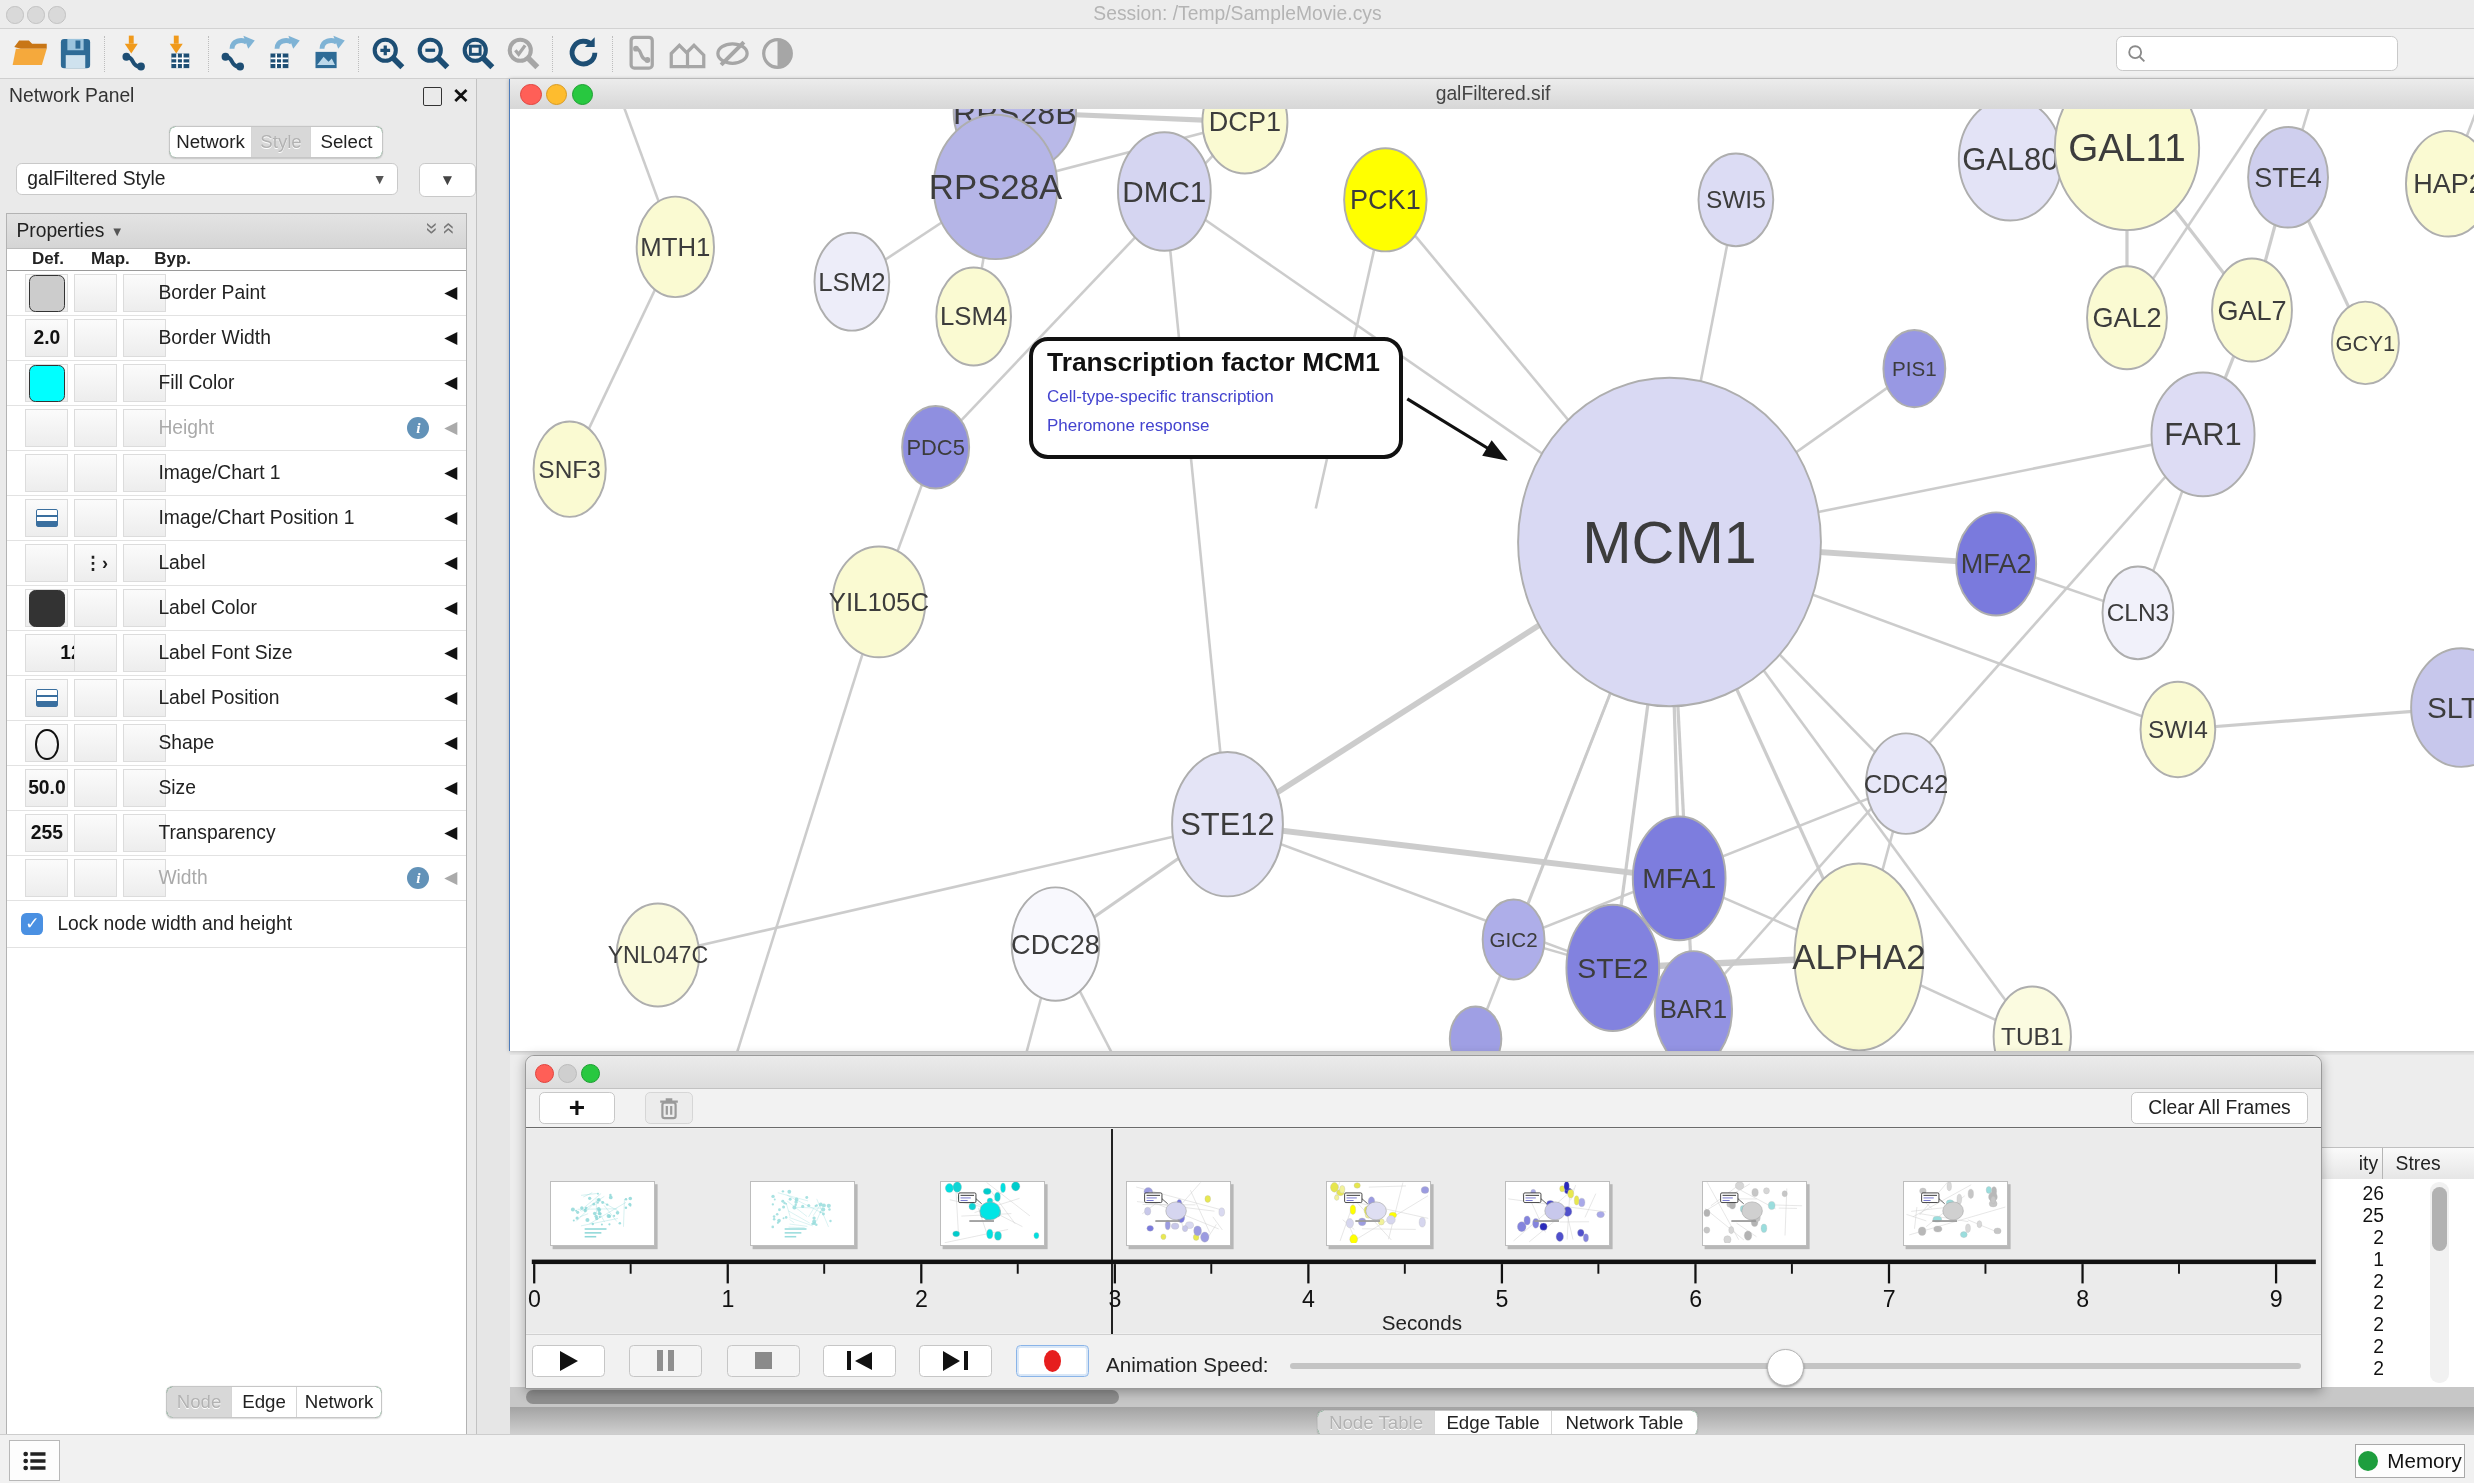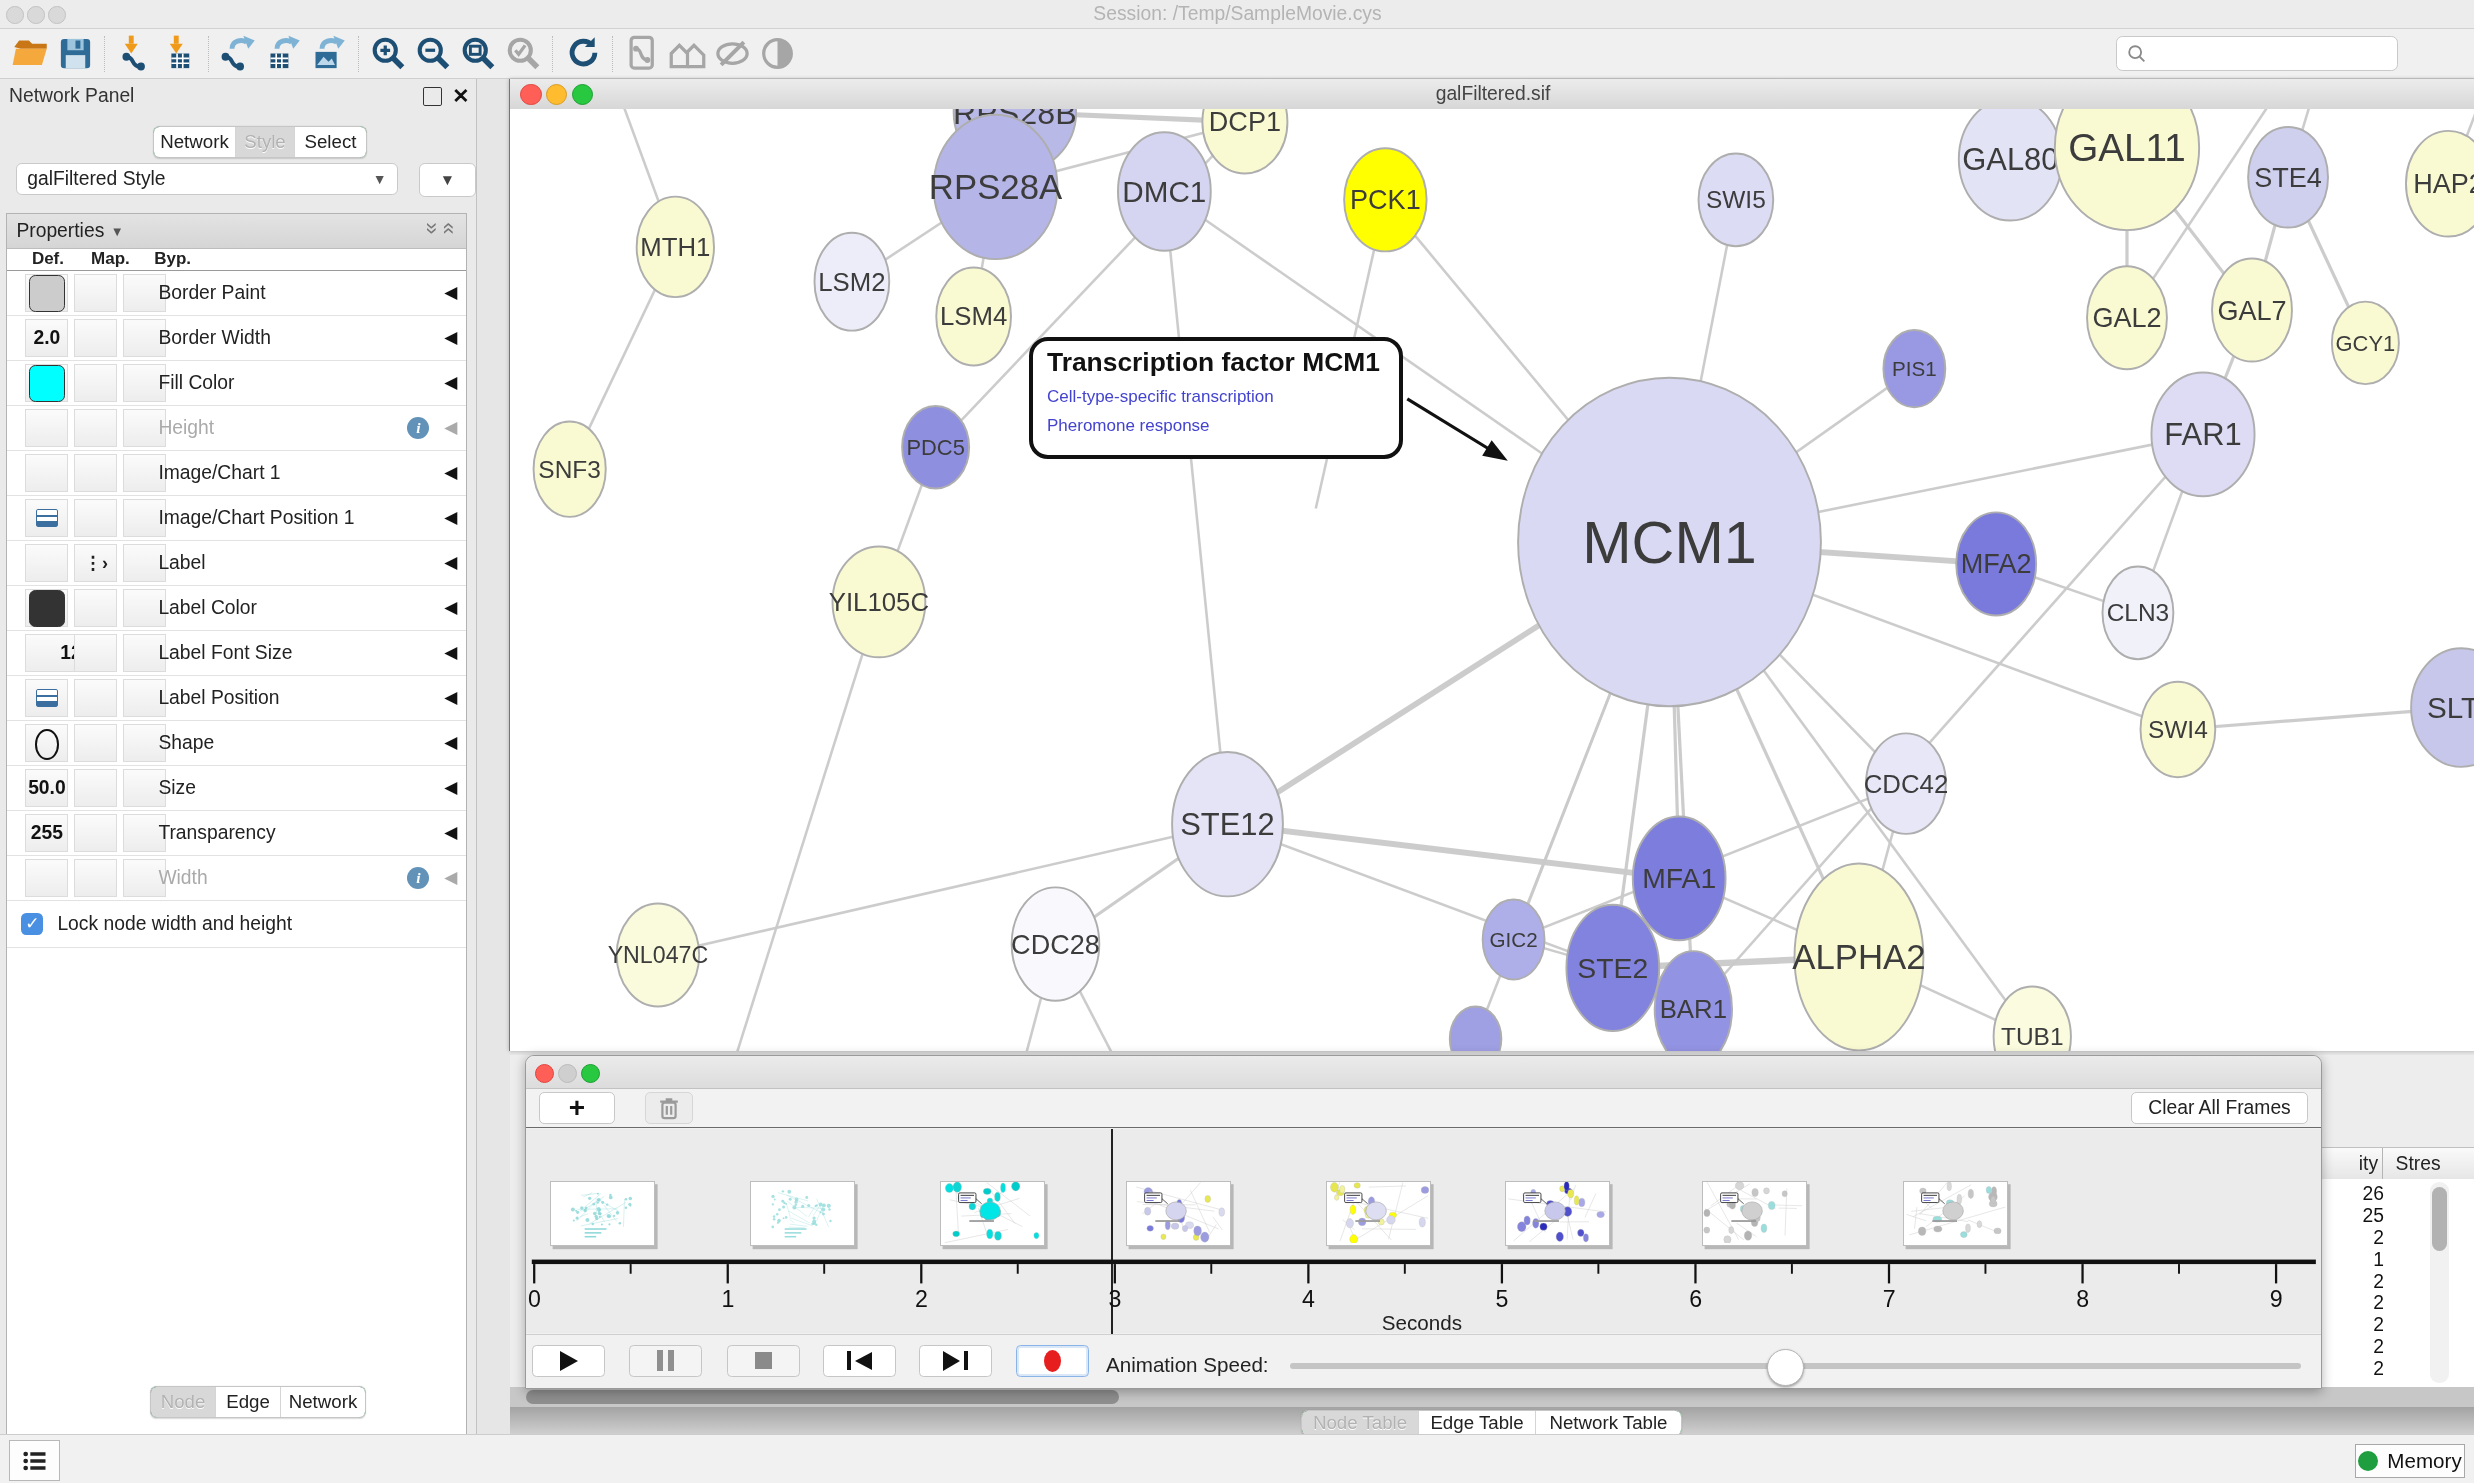--- a/index.html
+++ b/index.html
@@ -16,21 +16,21 @@
   .tb-icon{width:45px;height:41px;display:flex;align-items:center;justify-content:center;}
   .tb-sep{width:0.6px;height:36px;border-left:1.3px dotted #bdbdbd;margin:0 6.4px;}
   #searchbox{right:77px;top:36px;width:282px;height:35px;background:#fff;border:1.3px solid #c9c9c9;border-radius:6.4px;
              display:flex;align-items:center;padding-left:9px;box-sizing:border-box;color:#9a9a9a;font-size:18px;}
   
   #control-panel{left:0;top:79px;width:477px;height:1355px;background:#eaeaea;border-right:0.6px solid #c2c2c2;box-sizing:border-box;}
   #cp-head{position:absolute;left:9px;top:6.4px;font-size:19.3px;color:#333;}
   #cp-float{position:absolute;right:34px;top:7.7px;width:17px;height:17px;border:1.9px solid #333;border-radius:1.9px;}
   #cp-close{position:absolute;right:6.4px;top:5.2px;font-size:20.6px;color:#111;font-weight:bold;}
   .seg-tabs{position:absolute;display:flex;border:0.6px solid #c6c6c6;border-radius:6.4px;overflow:hidden;background:#15803d;
-            box-shadow:0 0.6px 1.3px rgba(0,0,0,.15);}
+            box-shadow:0 0.6px 1.3px rgba(0,0,0,.15);margin-left:16px;}
   .seg-tab{font-size:18.7px;color:#222;background:#fff;display:flex;align-items:center;justify-content:center;
            border-right:0.6px solid #d5d5d5;}
   .seg-tab:last-child{border-right:none;}
   .seg-tab.pressed{background:#d8d8d8;color:#b2b2b2;text-shadow:0 0.6px 0 #fff;}
   #cp-style-dd{left:16px;top:84px;width:382px;height:32px;background:#fff;border:1.3px solid #c9c9c9;border-radius:5.8px;
                display:flex;align-items:center;justify-content:space-between;padding:0 10.3px;box-sizing:border-box;font-size:19.3px;color:#222;}
   #cp-style-btn{left:419px;top:84px;width:55px;height:32px;background:#fff;border:1.3px solid #c9c9c9;border-radius:5.8px;
                 display:flex;align-items:center;justify-content:center;font-size:15.5px;color:#444;}
   #props{left:6.4px;top:134px;width:461px;height:1232px;background:#fff;border:1.3px solid #b3b3b3;box-sizing:border-box;}
   #props-head{height:34px;background:linear-gradient(#e3e3e3,#d5d5d5);border-bottom:0.6px solid #bdbdbd;

